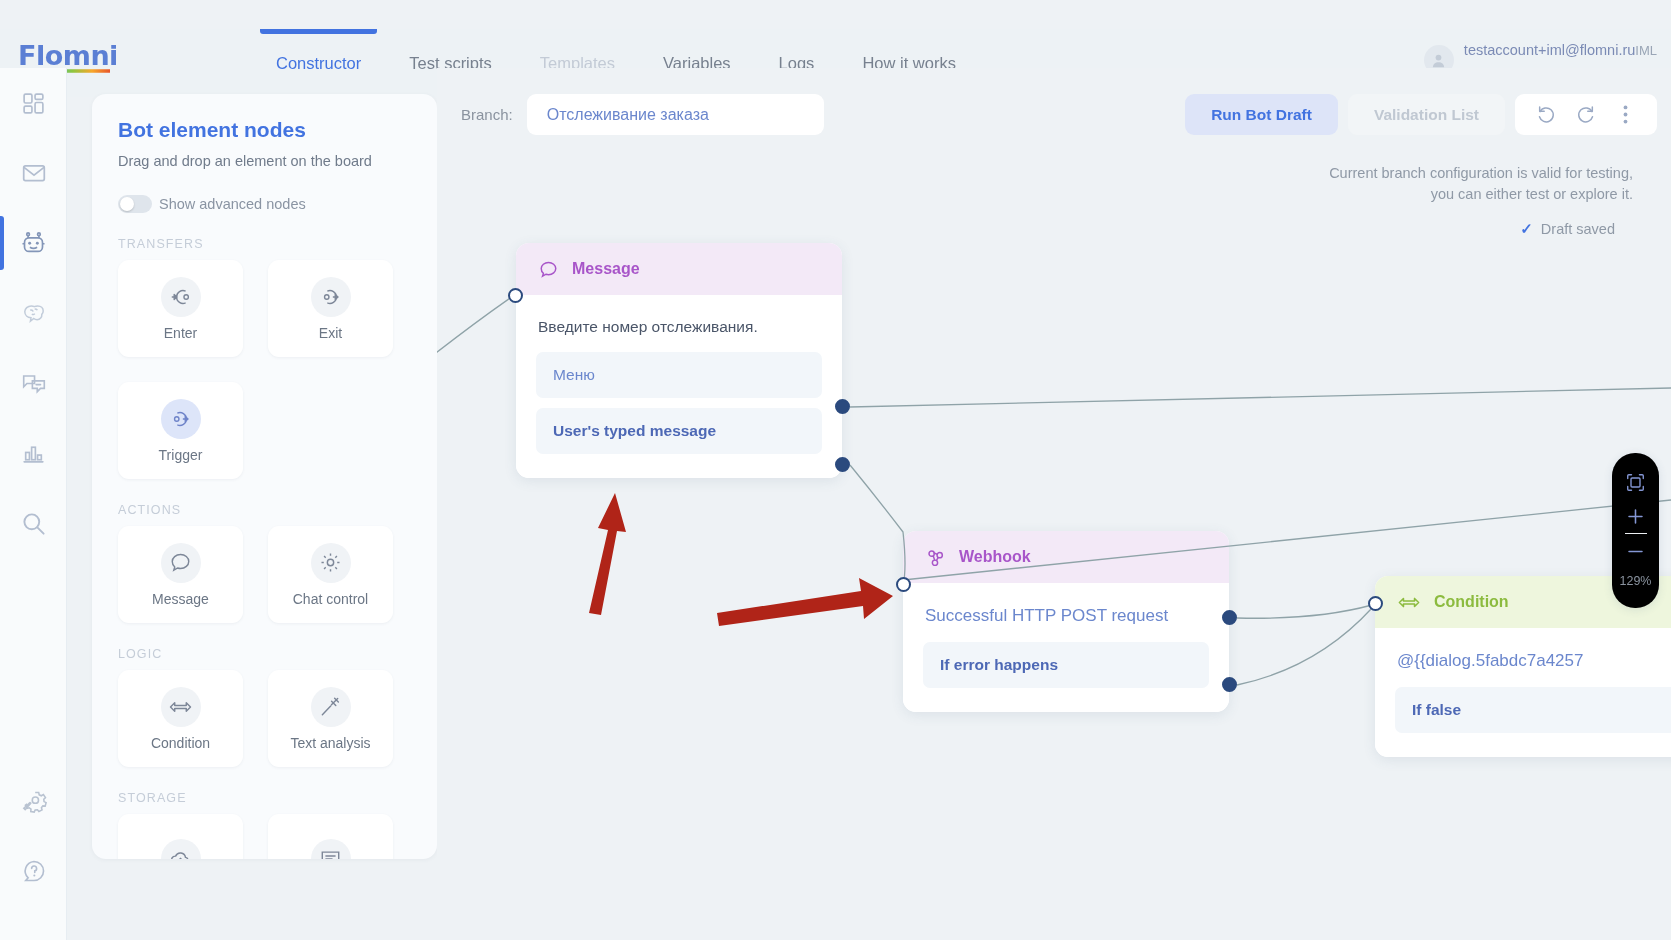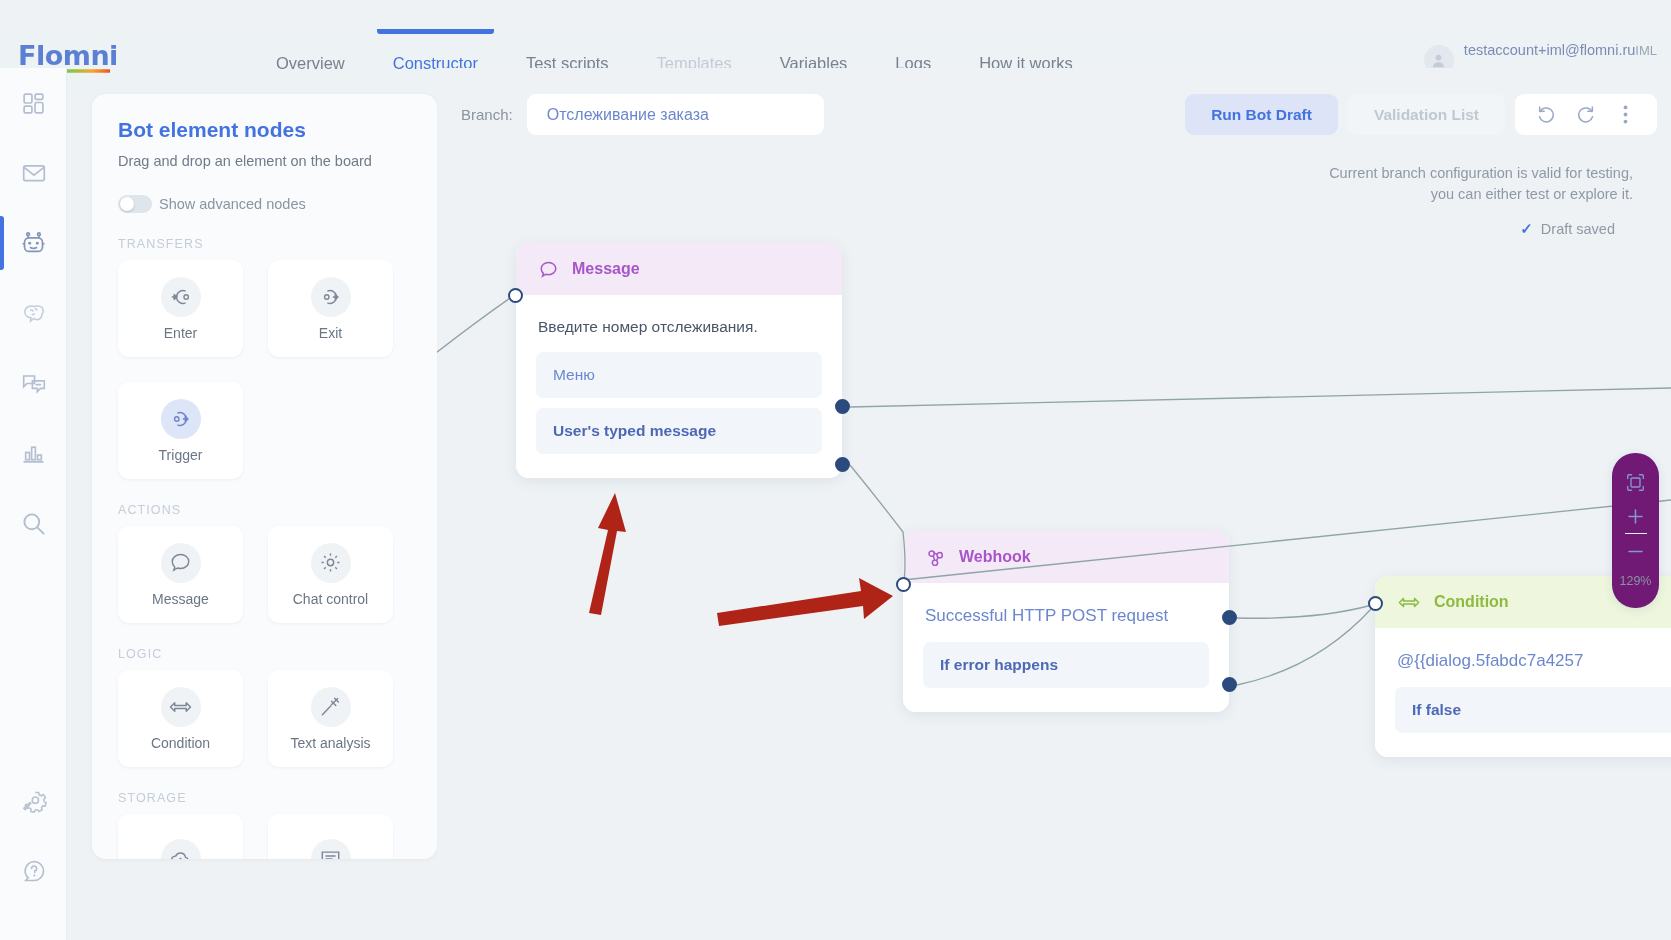--- a/index.html
+++ b/index.html
@@ -156,21 +156,21 @@
 
   .port {
     position: absolute; width: 15px; height: 15px; border-radius: 50%;
     background: #fff; border: 2.4px solid #2b4a7e; z-index: 6; cursor: pointer;
   }
   .port.filled { background: #2b4a7e; }
 
   
   .zoom-panel {
     position: absolute; right: 12px; top: 385px; width: 47px; height: 155px;
-    background: #701a75; border-radius: 23px; box-shadow: 0 2px 10px rgba(60,85,120,.12);
+    background: #000000; border-radius: 23px; box-shadow: 0 2px 10px rgba(60,85,120,.12);
     display: flex; flex-direction: column; align-items: center; padding-top: 12px; z-index: 20;
   }
   .zoom-btn { width: 34px; height: 34px; display: flex; align-items: center; justify-content: center; cursor: pointer; }
   .zoom-sep { width: 22px; height: 1px; background: #eceff3; }
   .zoom-val { font-size: 12.5px; color: #8a939f; margin-top: 6px; }
 
   svg { display: block; overflow: visible; }
   .flowlines { position: absolute; left: 0; top: 0; width: 1234px; height: 872px; pointer-events: none; z-index: 1; }
   .arrows { position: absolute; left: 0; top: 0; width: 1234px; height: 872px; pointer-events: none; z-index: 10; }
 </style>
@@ -188,21 +188,20 @@
           <stop offset="0.58" stop-color="#8cc63f"></stop>
             <stop offset="0.8" stop-color="#f7a72b"></stop>
           <stop offset="1" stop-color="#e8562b"></stop>
         </linearGradient>
       </defs>
       <path d="M1 2 L30 2 L34 9 L38 2 L91 2" fill="none" stroke="url(#sw)" stroke-width="3.4" stroke-linejoin="miter"></path>
     </svg>
   </div>
 
   <div class="nav">
-    <div class="nav-item">Overview</div>
     <div class="nav-item active">Constructor</div>
     <div class="nav-item">Test scripts</div>
     <div class="nav-item disabled">Templates</div>
     <div class="nav-item">Variables</div>
     <div class="nav-item">Logs</div>
     <div class="nav-item">How it works</div>
   </div>
 
   <div class="user-area">
     <div class="avatar">

